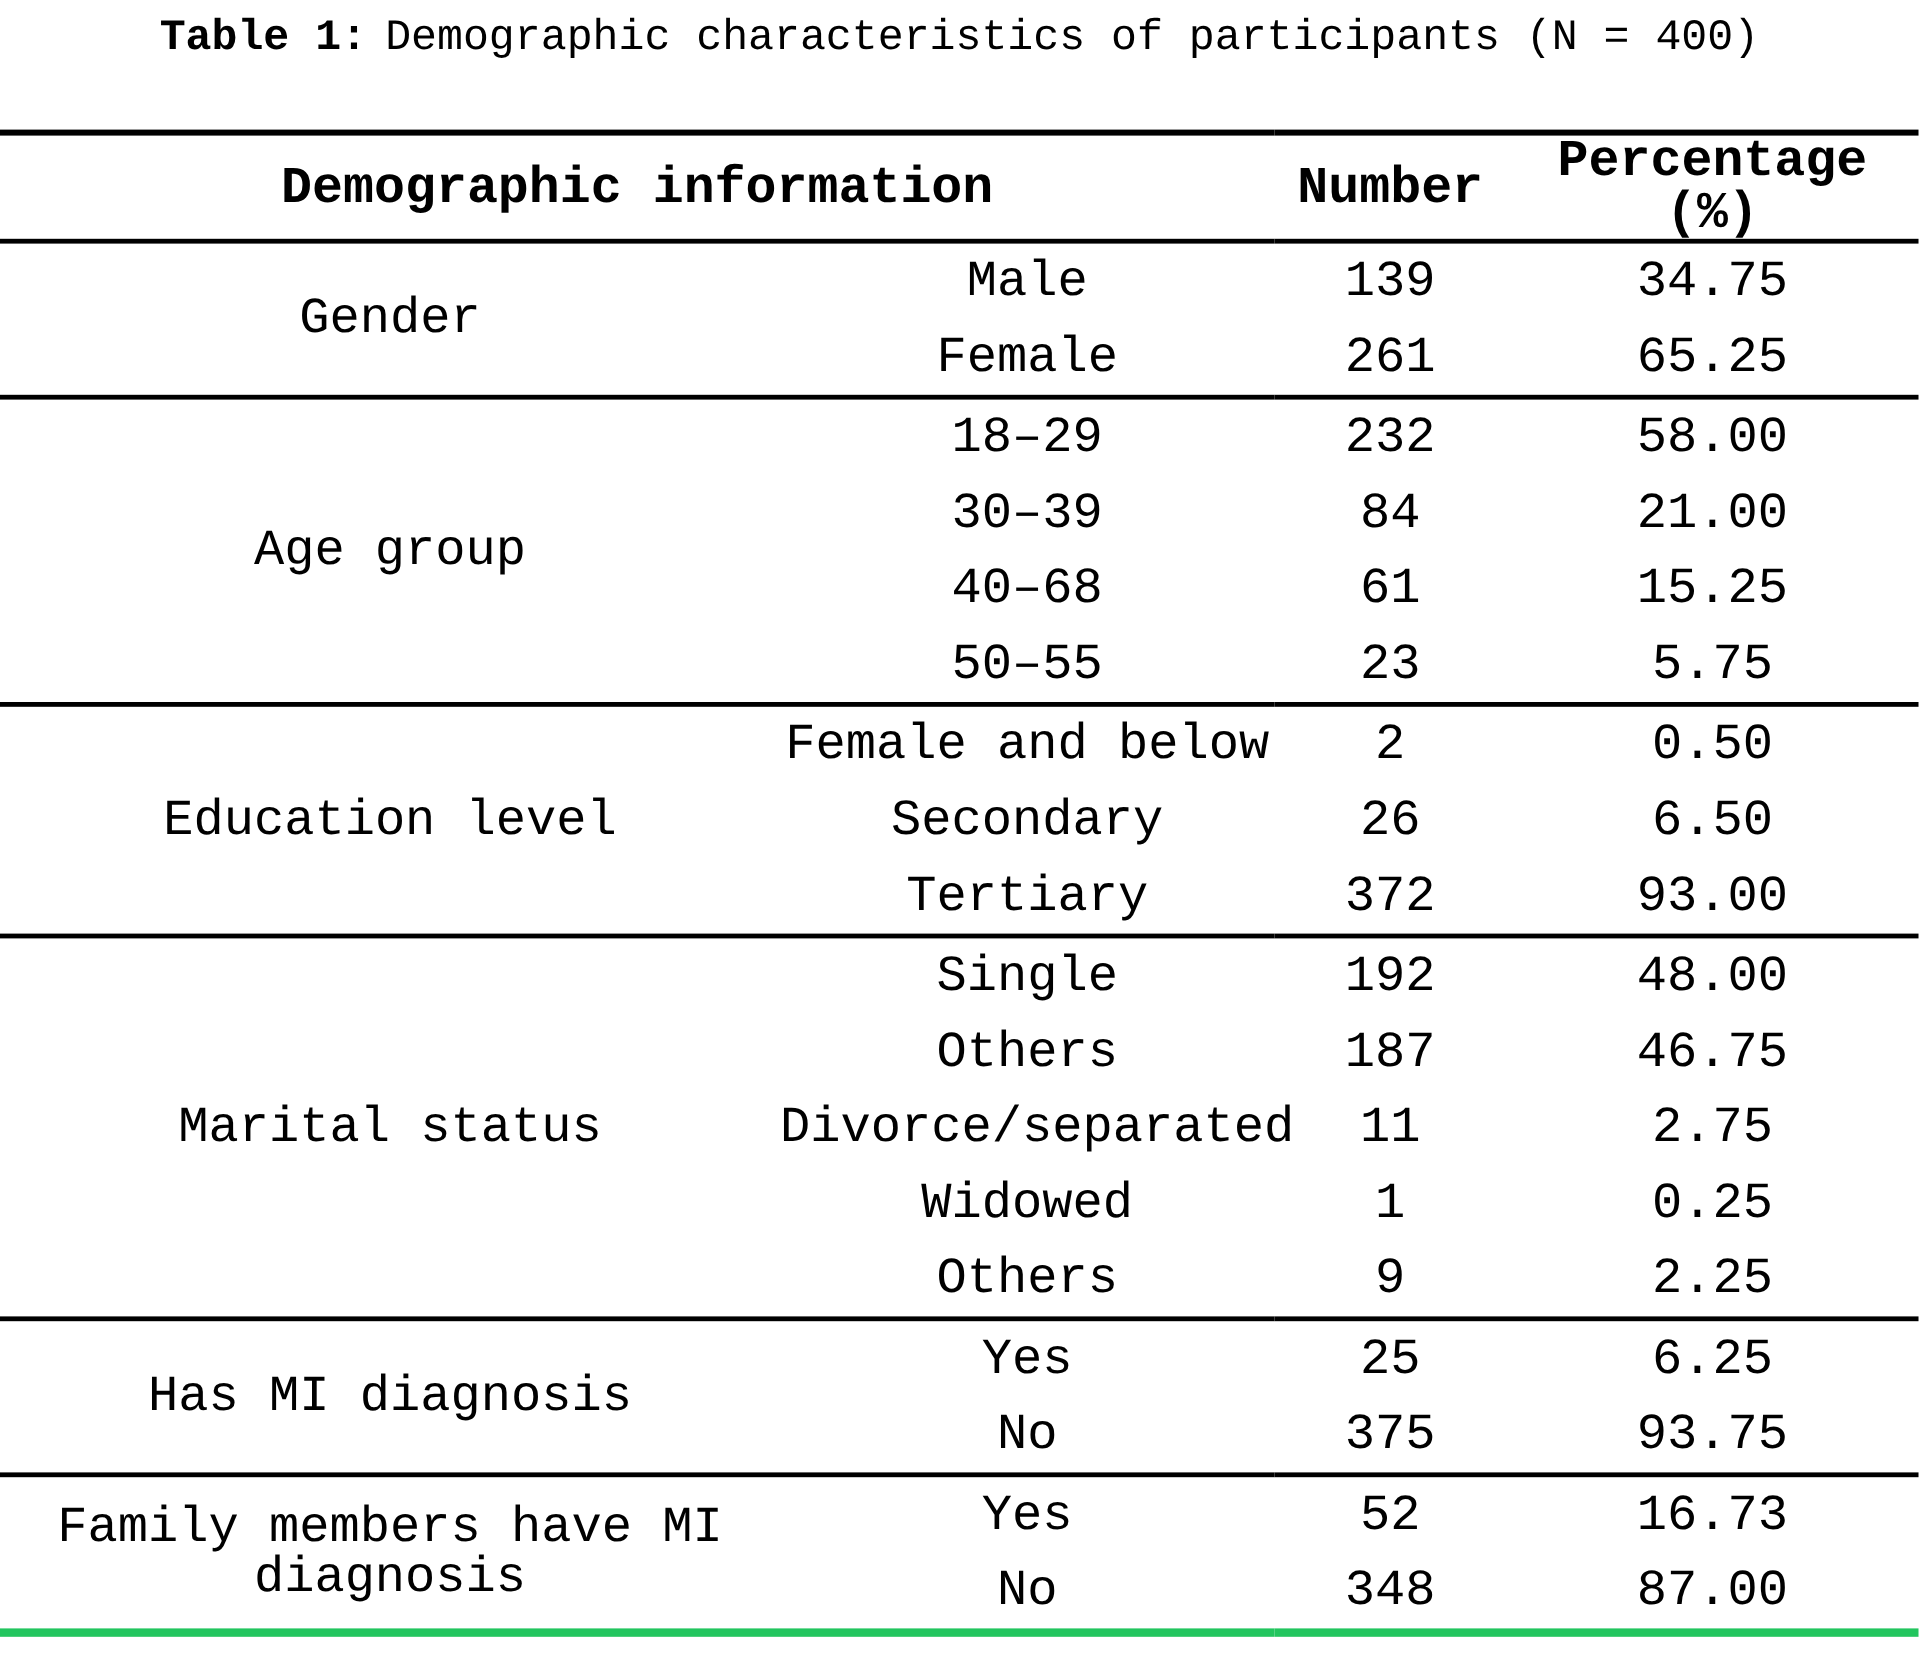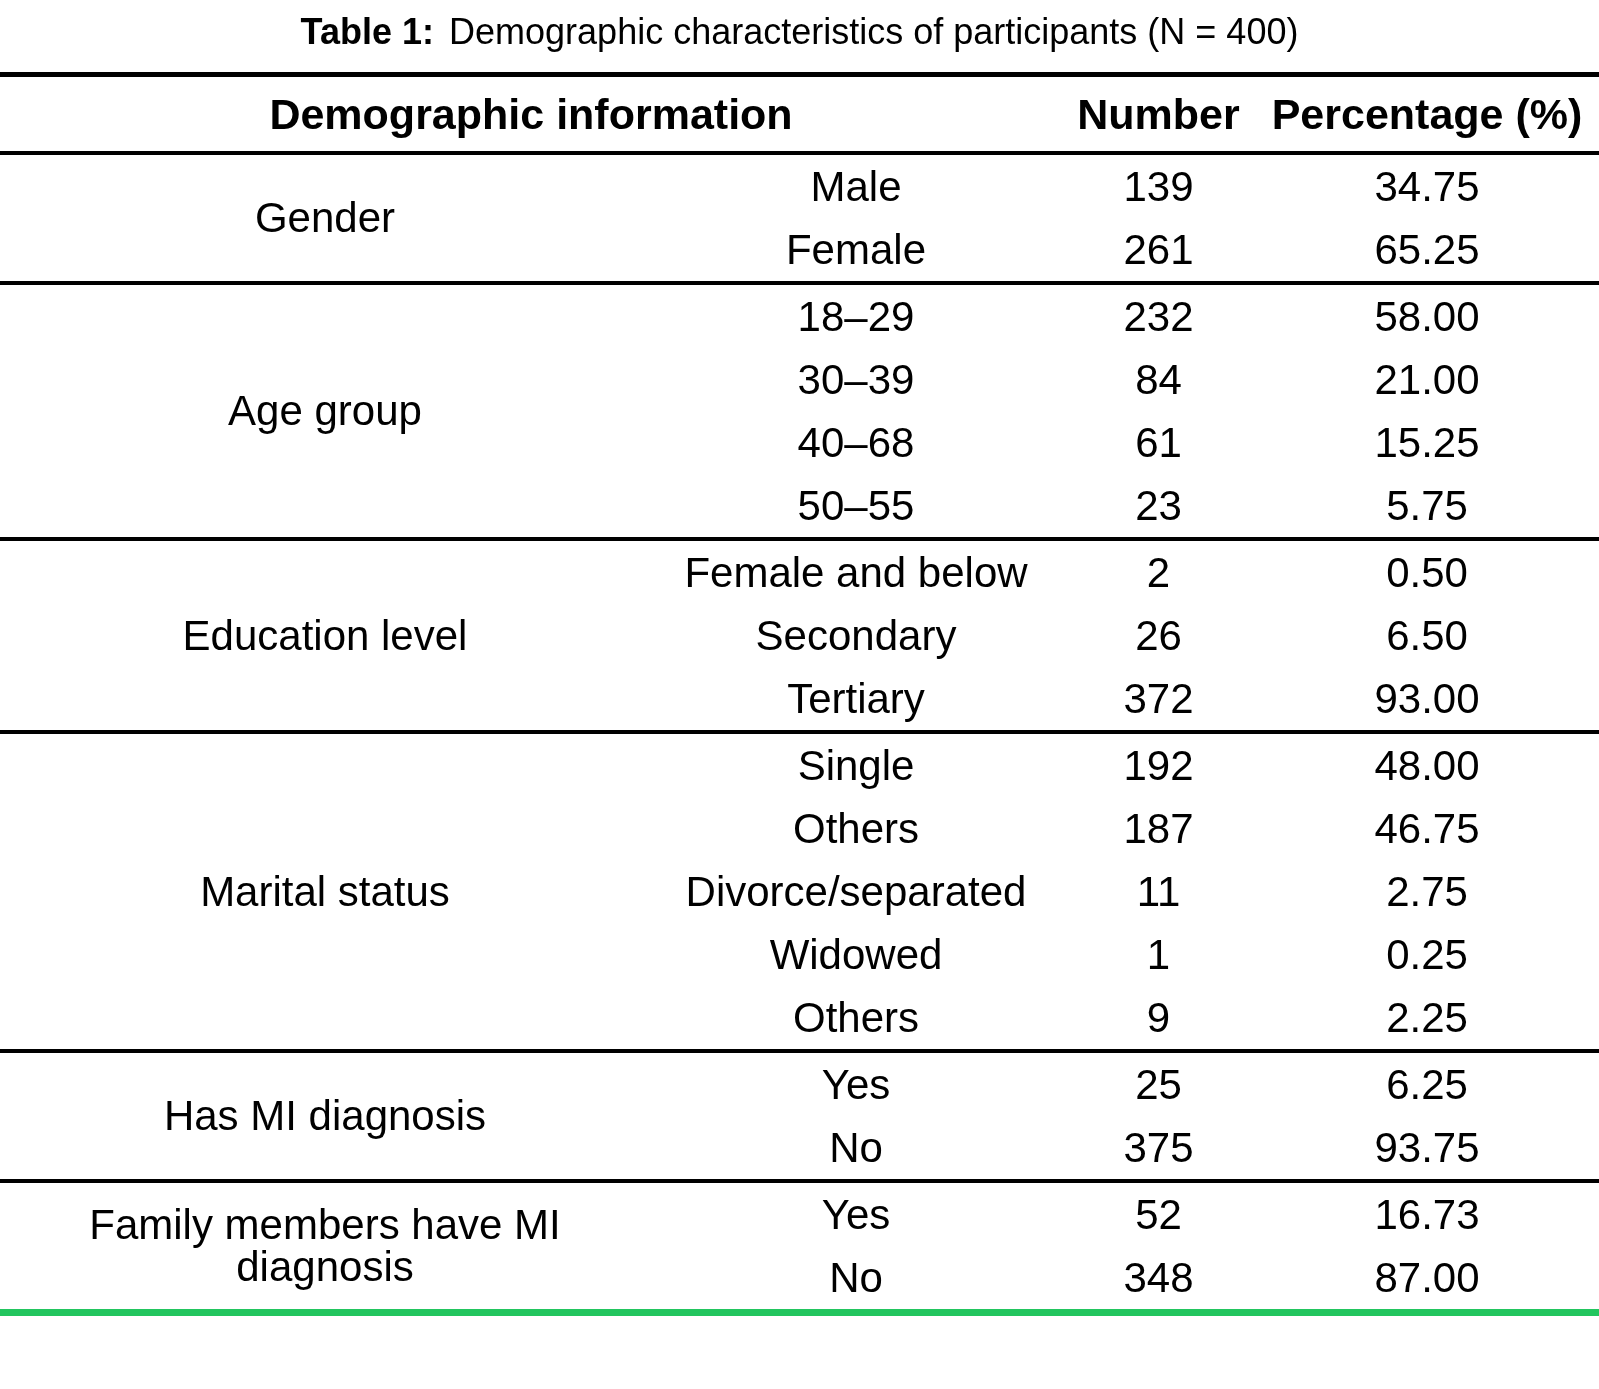--- a/index.html
+++ b/index.html
@@ -6,21 +6,21 @@
     margin: 0;
     padding: 0;
     background: #ffffff;
   }
   .page {
     position: relative;
     width: 1599px;
     height: 1389px;
     background: #ffffff;
     color: #000000;
-    font-family: Liberation Sans, sans-serif;
+    font-family: Liberation Mono, monospace;
     overflow: hidden;
     box-sizing: border-box;
   }
   .caption {
     height: 72px;
     box-sizing: border-box;
     padding-top: 10px;
     text-align: center;
     font-size: 36px;
     line-height: 1.2;
@@ -28,20 +28,21 @@
   }
   .caption .cap-label {
     font-weight: 700;
     margin-right: 0.42em;
   }
   table.demo {
     width: 100%;
     border-collapse: collapse;
     table-layout: fixed;
     border-top: 5px solid #000000;
+    margin-top: 36px;
   }
   col.c1 { width: 650px; }
   col.c2 { width: 412px; }
   col.c3 { width: 193px; }
   col.c4 { width: 344px; }
   thead th {
     font-weight: 700;
     font-size: 43px;
     text-align: center;
     vertical-align: middle;

